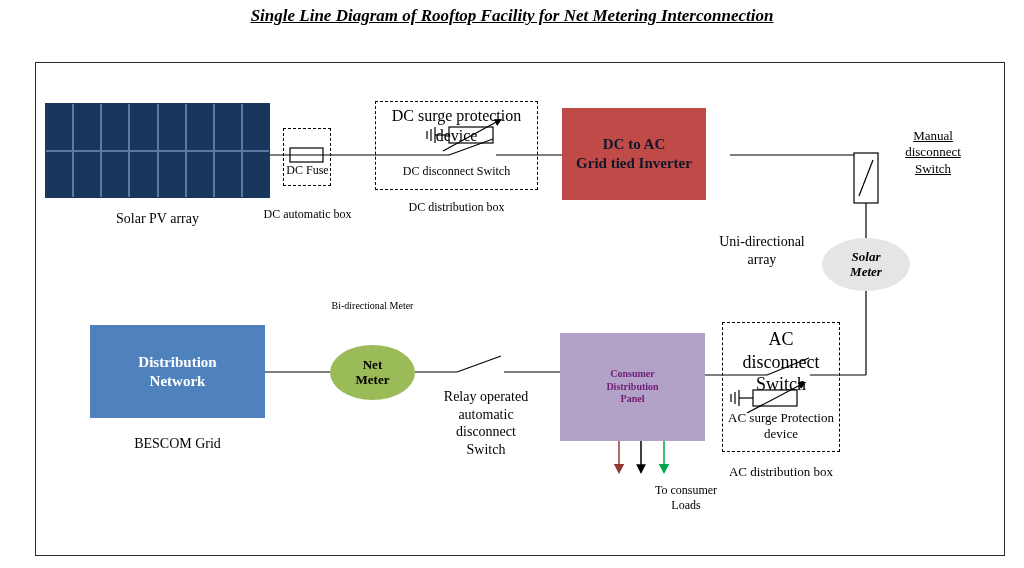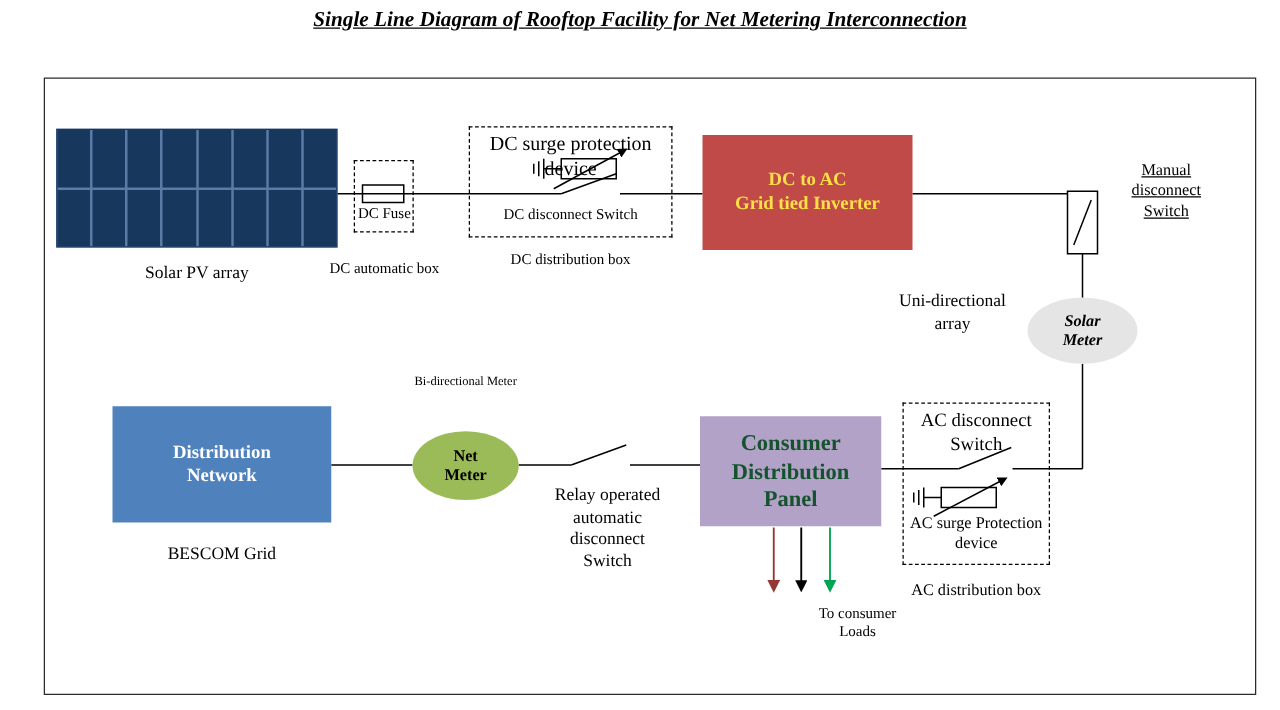--- a/index.html
+++ b/index.html
@@ -27,40 +27,40 @@
   
   .dashed-box{border:1px dashed #000;box-sizing:border-box;background:transparent;}
   .dc-combiner{left:283px;top:128px;width:48px;height:58px;}
   .dc-dist{left:375px;top:101px;width:163px;height:89px;}
   .ac-dist{left:722px;top:322px;width:118px;height:130px;}
   
   .node,.ellipse{
     display:flex;align-items:center;justify-content:center;text-align:center;
     white-space:pre-line;line-height:1.25;box-sizing:border-box;
   }
-  .inverter{left:562px;top:108px;width:168px;height:92px;background:#bf4a47;color:#fde047;font-weight:bold;font-size:15px;}
+  .inverter{left:562px;top:108px;width:144px;height:92px;background:#bf4a47;color:#0f172a;font-weight:bold;font-size:15px;}
   .grid-box{left:90px;top:325px;width:175px;height:93px;background:#4f81bd;color:#fff;font-weight:bold;font-size:15px;}
-  .panel{left:560px;top:333px;width:145px;height:88px;background:#b3a2c7;color:#14532d;font-weight:bold;font-size:18px;}
+  .panel{left:560px;top:333px;width:145px;height:108px;background:#b3a2c7;color:#701a75;font-weight:bold;font-size:10px;}
   .ellipse{border-radius:50%;font-weight:bold;font-size:13px;line-height:1.15;}
   .solar-meter{left:822px;top:238px;width:88px;height:53px;background:#e5e5e5;font-style:italic;}
   .net-meter{left:330px;top:345px;width:85px;height:55px;background:#9bbb59;}
   
   .lbl{text-align:center;line-height:1.25;}
   .lbl-pv{left:45px;top:210px;width:225px;font-size:14px;}
   .lbl-combiner{left:250px;top:207px;width:115px;font-size:12px;}
   .lbl-fuse{left:284px;top:163px;width:47px;font-size:12px;}
   .lbl-dc-surge{left:377px;top:106px;width:159px;font-size:16px;}
   .lbl-dc-switch{left:388px;top:164px;width:137px;font-size:12px;}
   .lbl-dc-dist{left:394px;top:200px;width:125px;font-size:12px;}
   .lbl-manual{left:897px;top:128px;width:72px;font-size:13px;text-decoration:underline;}
   .lbl-uni{left:706px;top:233px;width:112px;font-size:14px;}
   .lbl-bescom{left:100px;top:435px;width:155px;font-size:14px;}
   .lbl-bi{left:325px;top:300px;width:95px;font-size:10px;}
   .lbl-relay{left:435px;top:388px;width:102px;font-size:14px;}
-  .lbl-ac-switch{left:731px;top:328px;width:100px;font-size:15px;}
+  .lbl-ac-switch{left:731px;top:328px;width:100px;font-size:18px;}
   .lbl-ac-surge{left:728px;top:410px;width:106px;font-size:13px;}
   .lbl-ac-dist{left:722px;top:464px;width:118px;font-size:13px;}
   .lbl-loads{left:640px;top:483px;width:92px;font-size:12px;}
 </style>
 </head>
 <body>
 
 <div class="abs title">Single Line Diagram of Rooftop Facility for Net Metering Interconnection</div>
 
 <div class="abs frame"></div>

